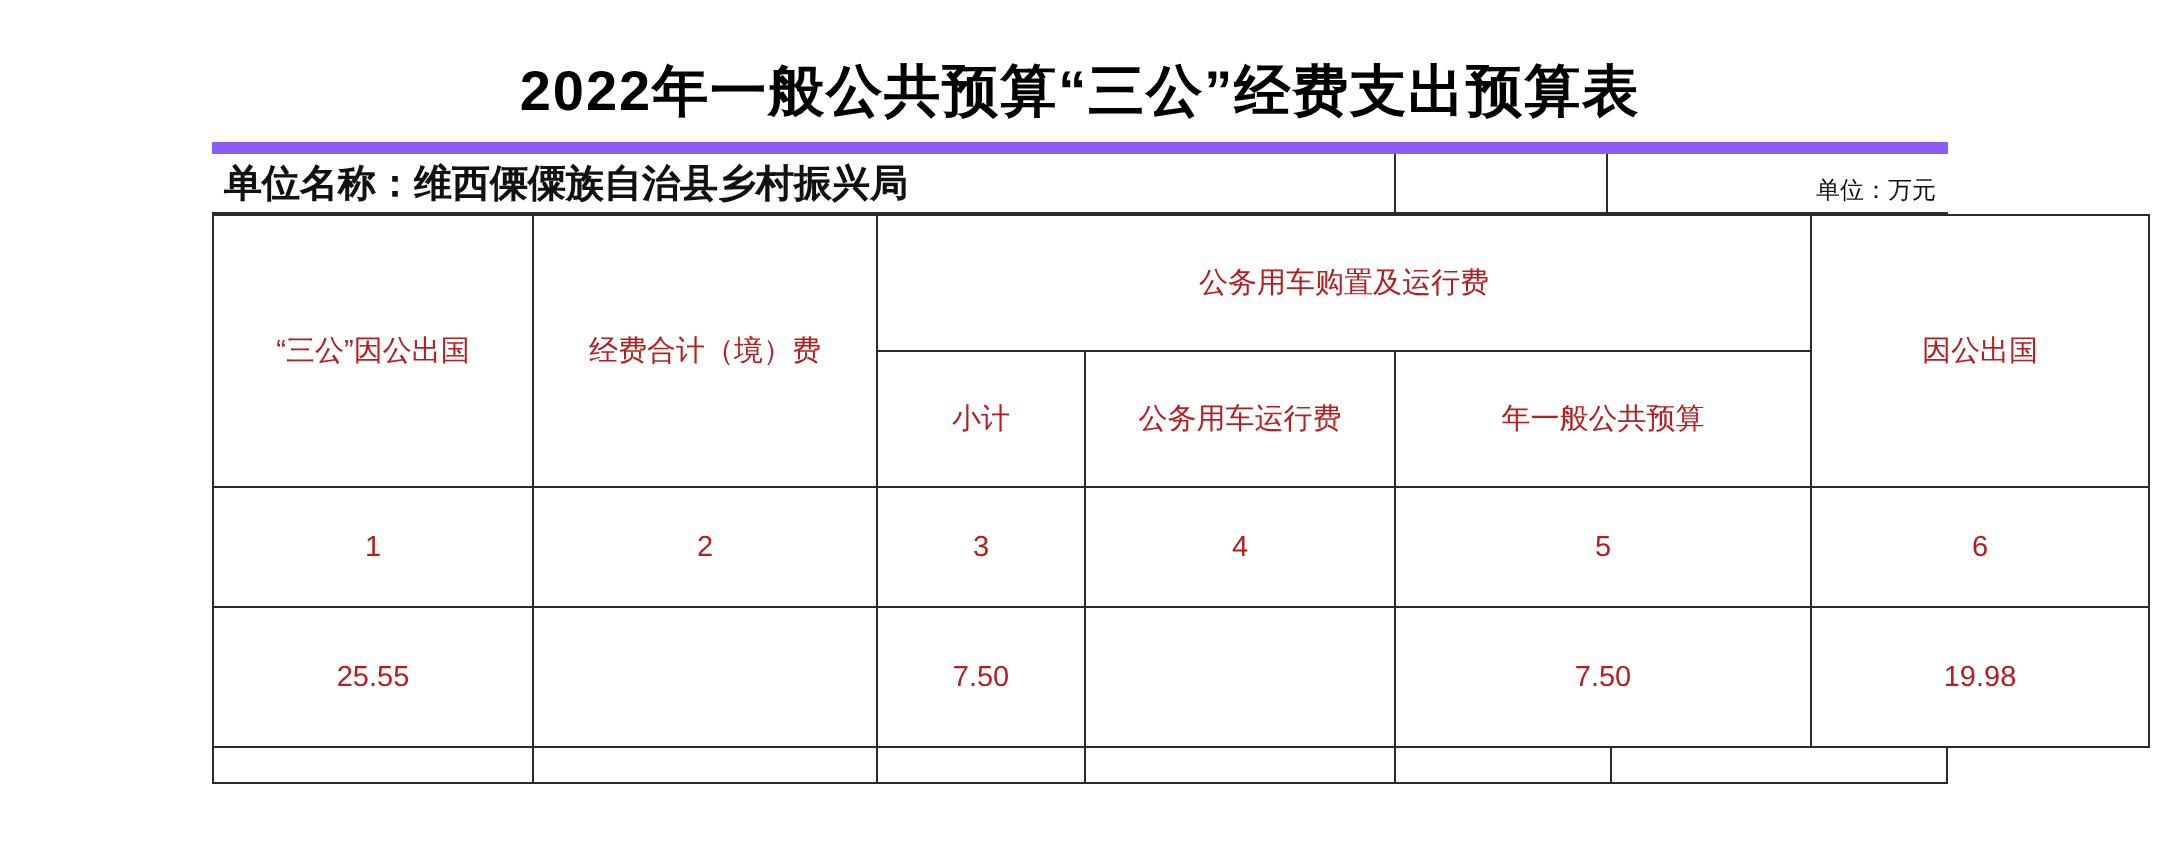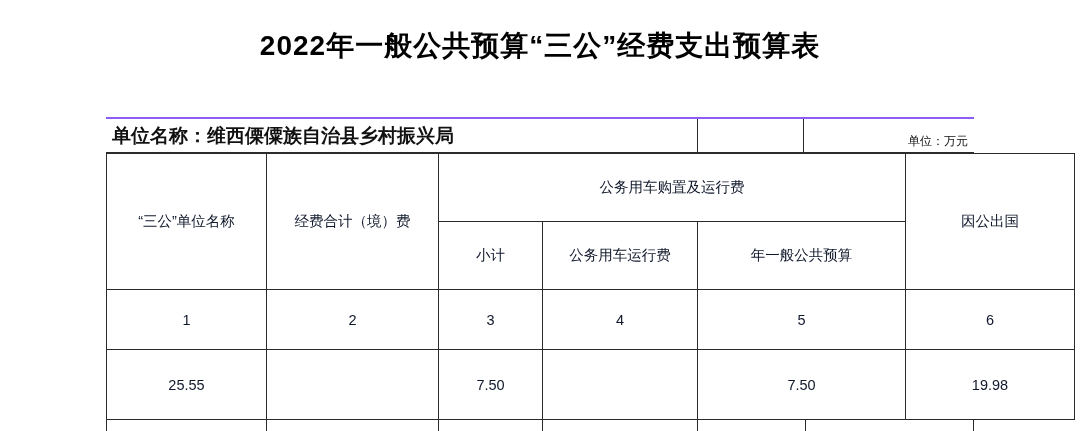--- a/index.html
+++ b/index.html
@@ -34,24 +34,23 @@
     font-weight: bold;
     letter-spacing: 1px;
     line-height: 1.25;
     padding: 6px 0 8px 0;
     color: #000;
     white-space: nowrap;
   }
   .subrow {
     position: relative;
     height: 36px;
-    border-top: 2px solid #8b5cf6;
+    border-top: 6px solid #8b5cf6;
     border-bottom: 1px solid #2b2b2b;
     box-sizing: border-box;
-    margin-top: 46px;
   }
   .unit-name {
     position: absolute;
     left: 6px;
     top: 50%;
     transform: translateY(-50%);
     font-size: 19px;
     font-weight: bold;
     white-space: nowrap;
   }
@@ -75,21 +74,21 @@
     width: 868px;
     table-layout: fixed;
   }
   table.grid td {
     border: 1px solid #2b2b2b;
     text-align: center;
     vertical-align: middle;
     font-size: 14.5px;
     padding: 2px 4px;
     box-sizing: border-box;
-    color: #0f172a;
+    color: #b91c1c;
   }
   td.hdr {
     font-size: 15px;
   }
   td.num {
     text-align: right;
     padding-right: 8px;
     font-size: 15px;
     vertical-align: bottom;
     padding-bottom: 4px;
@@ -130,21 +129,21 @@
       <colgroup>
         <col style="width:160px">
         <col style="width:172px">
         <col style="width:104px">
         <col style="width:155px">
         <col style="width:208px">
         <col style="width:169px">
       </colgroup>
       <tbody>
         <tr class="r-head1">
-          <td class="hdr" rowspan="2">“三公”单位名称</td>
+          <td class="hdr" rowspan="2">“三公”因公出国</td>
           <td class="hdr" rowspan="2">经费合计（境）费</td>
           <td class="hdr" colspan="3">公务用车购置及运行费</td>
           <td class="hdr" rowspan="2">因公出国</td>
         </tr>
         <tr class="r-head2">
           <td class="hdr">小计</td>
           <td class="hdr">公务用车运行费</td>
           <td class="hdr">年一般公共预算</td>
         </tr>
         <tr class="r-idx">

